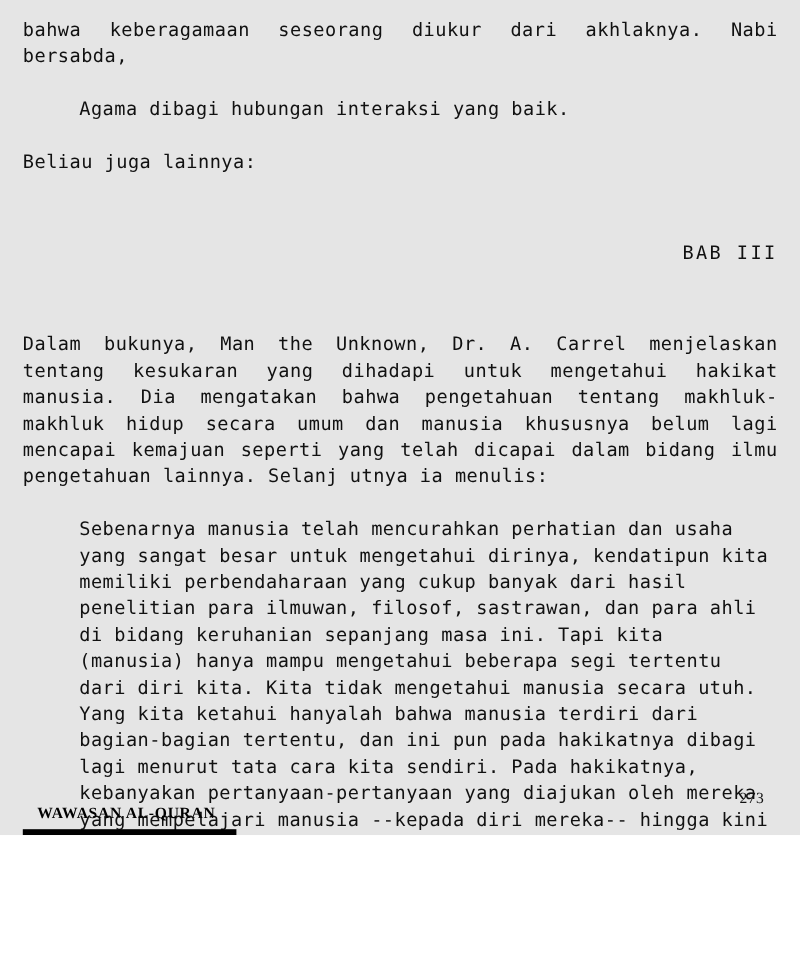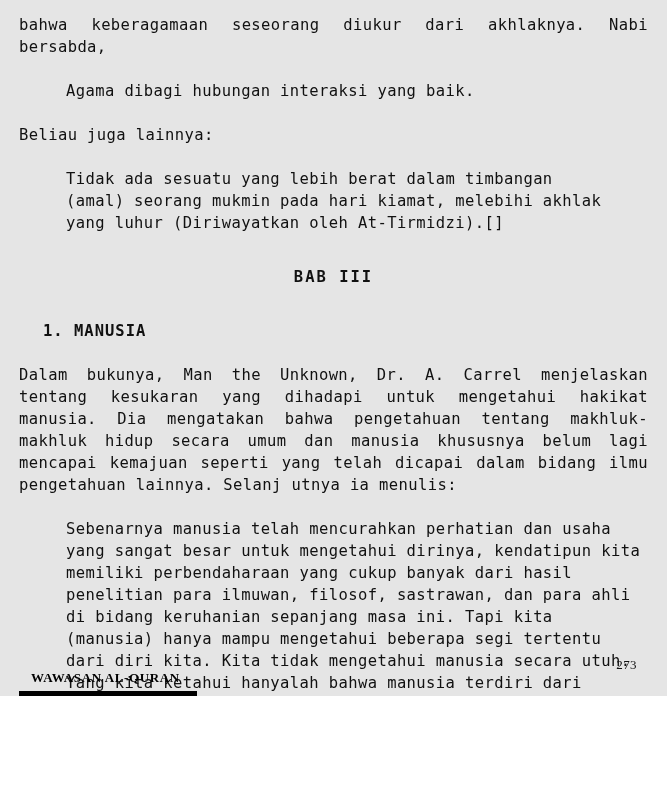--- a/index.html
+++ b/index.html
@@ -33,22 +33,22 @@
     margin-left: 47px;
     margin-right: 38px;
     text-align: left;
   }
   .quote-wide {
     margin-left: 47px;
     margin-right: 6px;
     text-align: left;
   }
   .chapter-num {
-    text-align: center;
-    font-weight: bold;
+    text-align: right;
+    font-weight: normal;
     letter-spacing: 2px;
   }
   .chapter-title {
     text-align: center;
     font-weight: bold;
     letter-spacing: 1px;
   }
   .chapter-title span {
     text-decoration: underline;
     text-underline-offset: 3px;
@@ -96,32 +96,30 @@
     <div class="spacer"></div>
 
     <p class="quote">Agama dibagi hubungan interaksi yang baik.</p>
 
     <div class="spacer"></div>
 
     <p class="para">Beliau juga lainnya:</p>
 
     <div class="spacer"></div>
 
-    <p class="quote">Tidak ada sesuatu yang lebih berat dalam timbangan (amal) seorang mukmin pada hari kiamat, melebihi akhlak yang luhur (Diriwayatkan oleh At-Tirmidzi).[]</p>
 
     <div class="spacer"></div>
     <div class="half-spacer"></div>
 
     <p class="chapter-num">BAB III</p>
 
 
     <div class="spacer"></div>
     <div class="half-spacer"></div>
 
-    <p class="section-heading">1. MANUSIA</p>
 
     <div class="spacer"></div>
 
     <p class="para">Dalam bukunya, Man the Unknown, Dr. A. Carrel menjelaskan tentang kesukaran yang dihadapi untuk mengetahui hakikat manusia. Dia mengatakan bahwa pengetahuan tentang makhluk-makhluk hidup secara umum dan manusia khususnya belum lagi mencapai kemajuan seperti yang telah dicapai dalam bidang ilmu pengetahuan lainnya. Selanj utnya ia menulis:</p>
 
     <div class="spacer"></div>
 
     <p class="quote-wide">Sebenarnya manusia telah mencurahkan perhatian dan usaha yang sangat besar untuk mengetahui dirinya, kendatipun kita memiliki perbendaharaan yang cukup banyak dari hasil penelitian para ilmuwan, filosof, sastrawan, dan para ahli di bidang keruhanian sepanjang masa ini. Tapi kita (manusia) hanya mampu mengetahui beberapa segi tertentu dari diri kita. Kita tidak mengetahui manusia secara utuh. Yang kita ketahui hanyalah bahwa manusia terdiri dari bagian-bagian tertentu, dan ini pun pada hakikatnya dibagi lagi menurut tata cara kita sendiri. Pada hakikatnya, kebanyakan pertanyaan-pertanyaan yang diajukan oleh mereka yang mempelajari manusia --kepada diri mereka-- hingga kini masih tetap tanpa jawaban.</p>
 
   </div>

